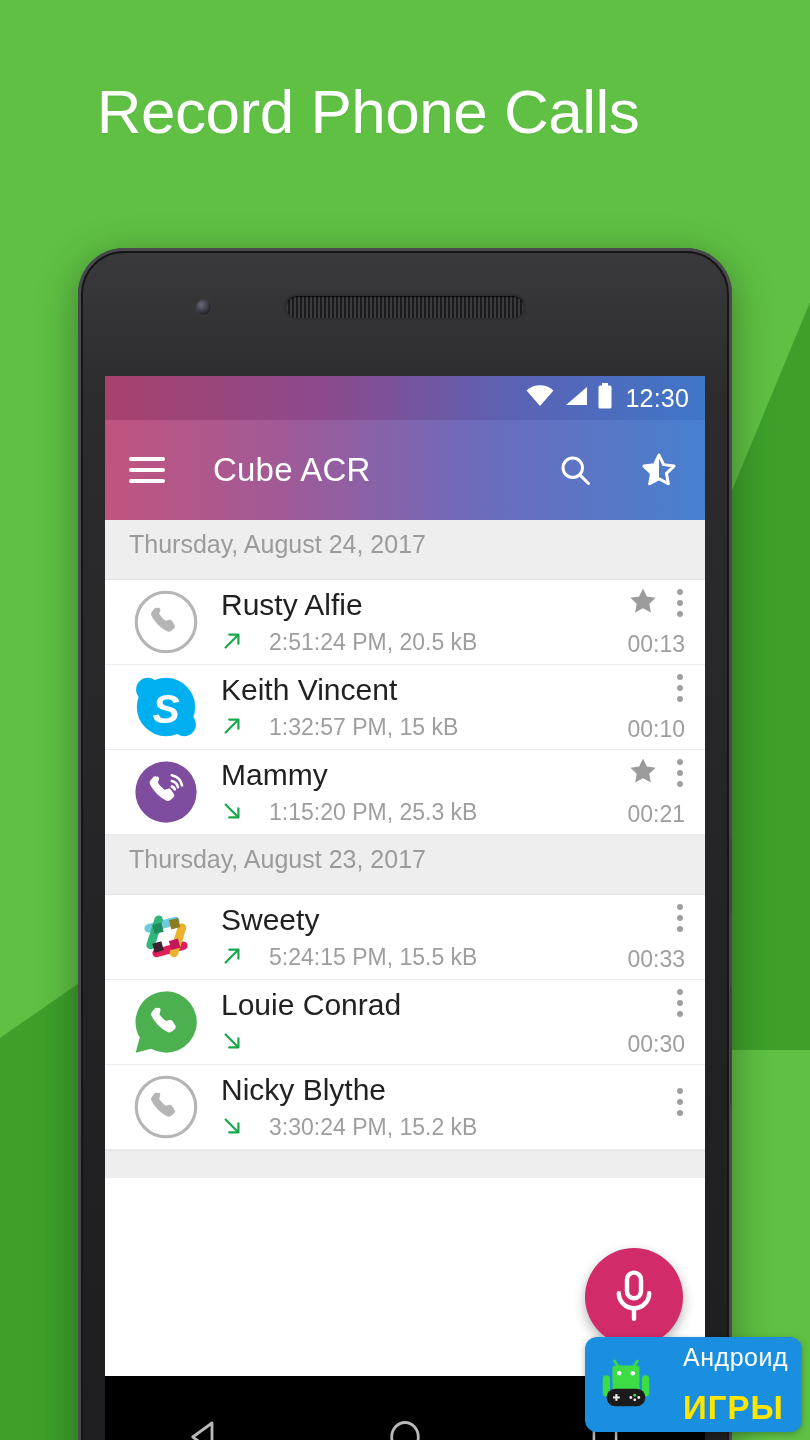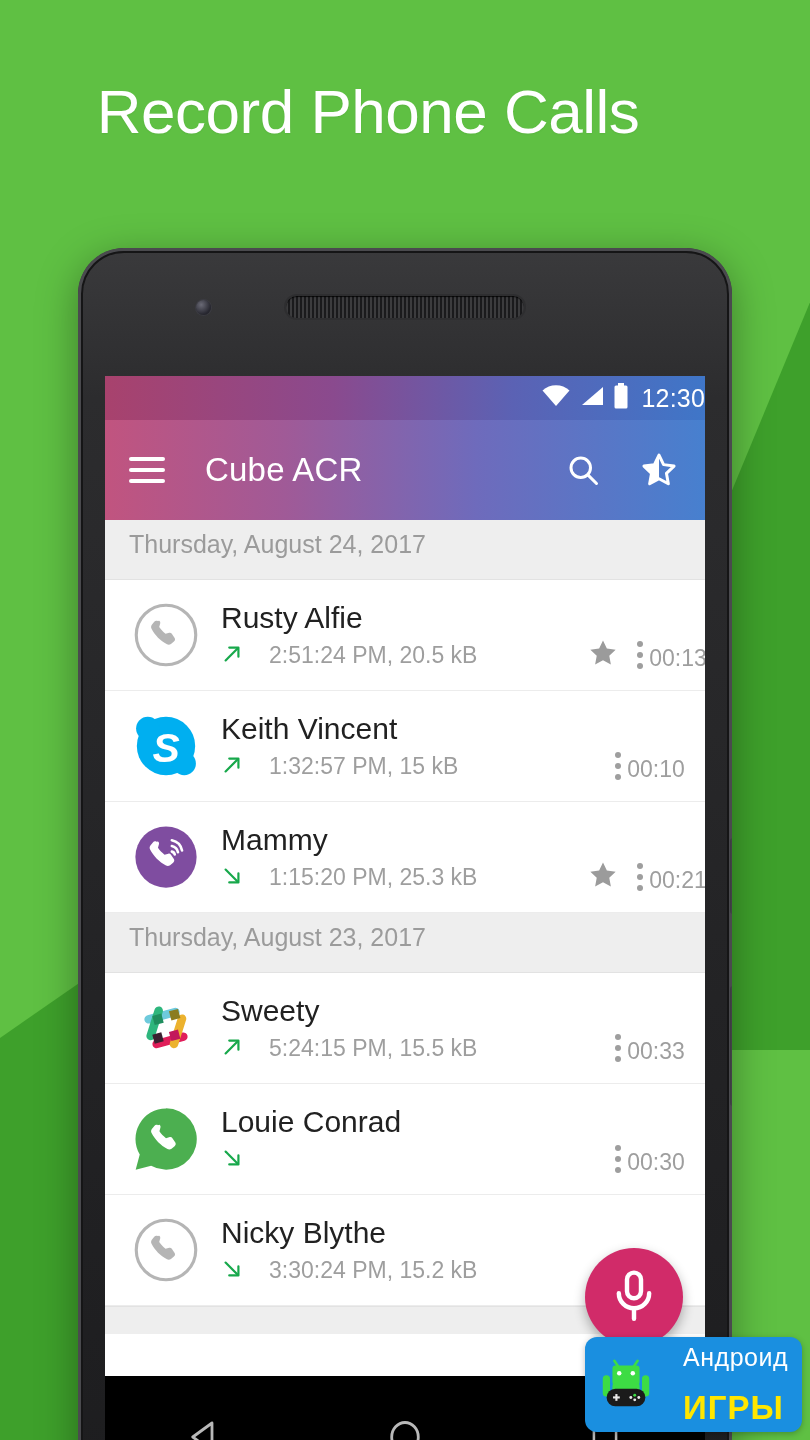--- a/index.html
+++ b/index.html
@@ -83,65 +83,65 @@
     background: #ffffff;
     overflow: hidden;
     display: flex; flex-direction: column;
   }
 
   
   #status-bar {
     height: 44px; flex: 0 0 44px;
     background: linear-gradient(90deg,#a8426d 0%,#8a4a8e 38%,#5b62b4 68%,#3f76c8 100%);
     display: flex; align-items: center; justify-content: flex-end;
-    gap: 8px;
+    padding-right: 16px; gap: 8px;
     color: #fff;
   }
   #status-bar .sb-icon { display: block; }
   #status-clock { font-size: 25px; letter-spacing: .2px; margin-left: 4px; }
 
   
   #app-bar {
     height: 100px; flex: 0 0 100px;
     background: linear-gradient(90deg,#c1547f 0%,#a05a97 30%,#6e6bbc 62%,#4780cf 100%);
     display: flex; align-items: center;
-    padding: 0 24px; gap: 32px;
+    padding: 0 24px; gap: 40px;
     color: #fff;
   }
   #menu-icon { width: 36px; height: 26px; display:flex; flex-direction:column; justify-content:space-between; cursor:pointer;}
   #menu-icon i { display:block; height:4px; background:#fff; border-radius:2px; }
   #app-title { font-size: 33px; font-weight: 500; letter-spacing: .2px; flex: 1; margin-left: 8px;}
   .bar-action { width: 44px; height: 44px; display:flex; align-items:center; justify-content:center; cursor:pointer;}
 
   
   #call-list { flex: 1; background: #fff; overflow: hidden; }
   .date-header {
     background: #eeeeee;
     color: #9b9b9b;
     font-size: 25px;
     padding: 10px 24px 20px;
     border-bottom: 1px solid #e2e2e2;
   }
   .call-row {
     display: flex; align-items: center;
-    padding: 14px 8px 14px 24px;
+    padding: 14px 16px 14px 24px;
     border-bottom: 1px solid #ececec;
     background: #fff;
-    height: 111px;
+    height: 85px;
     position: relative;
   }
   .row-avatar { width: 74px; flex: 0 0 74px; height: 74px; display:flex; align-items:center; justify-content:center; }
   .row-text { flex: 1; min-width: 0; padding-left: 18px; }
   .row-name {
     font-size: 30px; color: #212121; line-height: 1.12;
     white-space: nowrap; overflow: hidden; text-overflow: ellipsis;
   }
   .row-sub { display: flex; align-items: center; gap: 26px; margin-top: 8px; }
   .row-meta { font-size: 23px; color: #9e9e9e; white-space: nowrap; }
-  .row-right { width: 96px; flex: 0 0 96px; display:flex; flex-direction:row; align-items:flex-end; justify-content:center; height:74px; }
+  .row-right { width: 96px; flex: 0 0 96px; display:flex; flex-direction:column; align-items:flex-end; justify-content:center; height:74px; }
   .right-top { display:flex; align-items:center; gap: 12px; height: 34px; }
   .row-duration { font-size: 23px; color: #9e9e9e; margin-top: 11px; margin-right: 4px;}
   .star-icon { color: #9b9b9b; }
   .kebab { display:flex; flex-direction:column; gap:5px; padding: 2px 6px; cursor:pointer;}
   .kebab i { width:6px; height:6px; border-radius:50%; background:#9e9e9e; display:block;}
   .spacer-strip { background:#eeeeee; height: 28px; border-top:1px solid #e2e2e2;}
 
   
   #fab {
     position: absolute;

